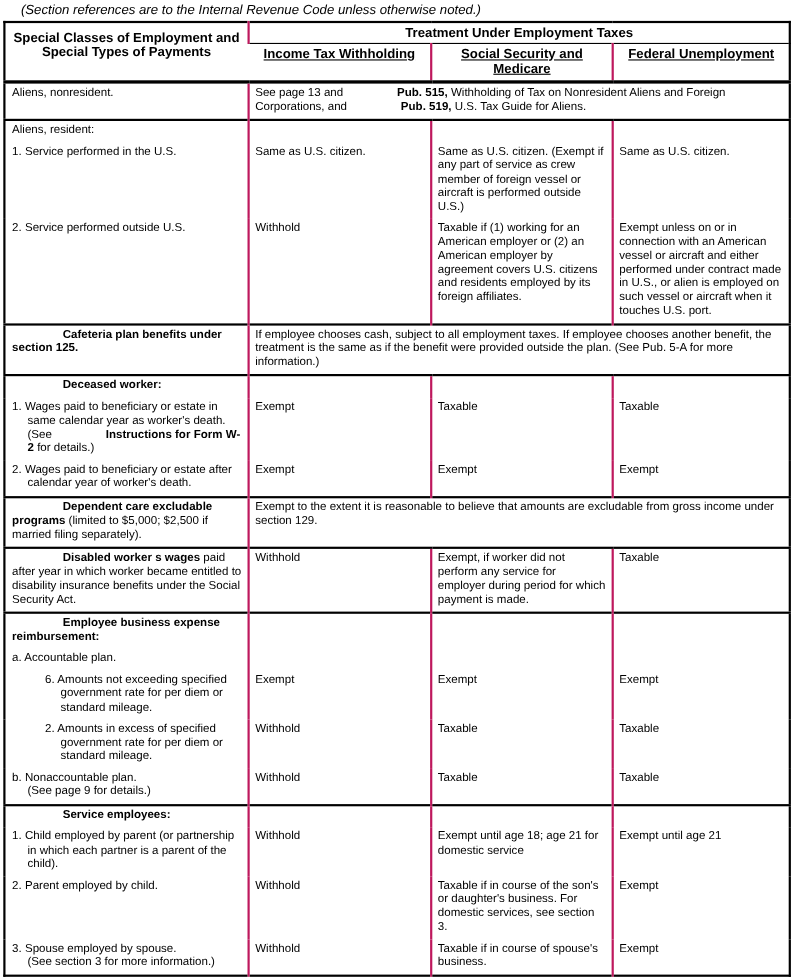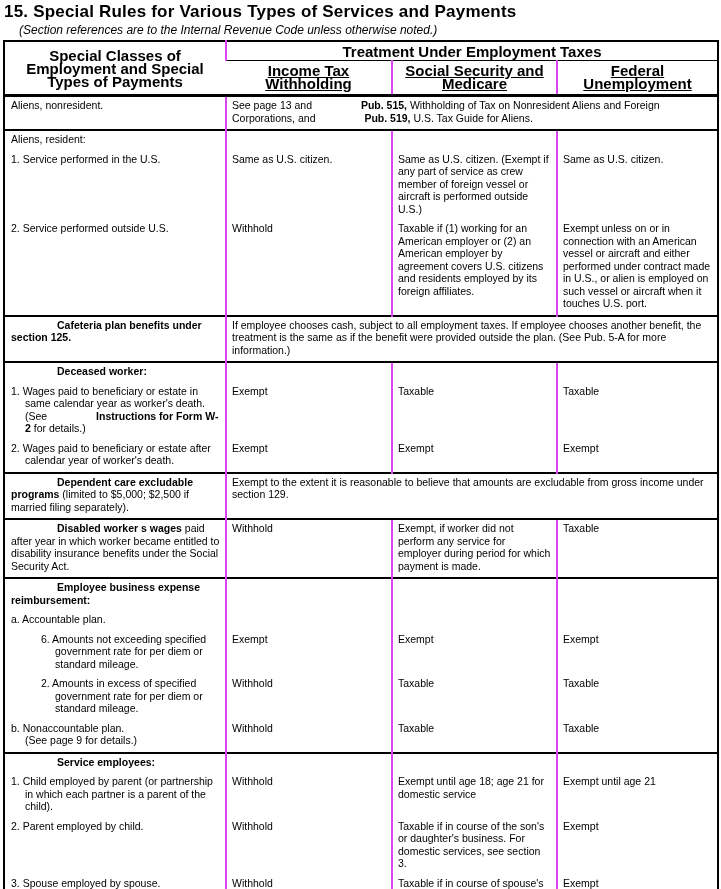--- a/index.html
+++ b/index.html
@@ -40,47 +40,46 @@
   col.c2 { width: 166px; }
   col.c3 { width: 165px; }
   col.c4 { width: 161px; }
 
   th, td {
     vertical-align: top;
     padding: 2px 5px 5px 5px;
     word-wrap: break-word;
   }
   
-  th + th, td + td { border-left: 2px solid #d946ef; }
+  th + th, td + td { border-left: 2px solid #be185d; }
 
   thead th {
     text-align: center;
     font-weight: bold;
-    font-size: 15px;
+    font-size: 12px;
     line-height: 13px;
     padding: 4px 6px;
   }
   th.corner { border-bottom: 3px solid #000; vertical-align: top; padding-top: 7px; }
   th.treatment-head { border-bottom: 1px solid #000; padding: 3px 4px 2px 4px; }
   th.sub-head { border-bottom: 3px solid #000; padding: 3px 4px 4px 4px; text-decoration: underline; }
 
   tbody tr.section-start td { border-top: 2px solid #000; }
 
   td.label { padding-left: 6px; }
   td.label.indent-list { padding-left: 20px; text-indent: -14px; }
   td.label.indent-sublist { padding-left: 50px; text-indent: -14px; }
   td.treatment { }
   td.span-cell { padding-right: 6px; }
   b { font-weight: bold; padding-left: 46px; }
 </style>
 </head>
 <body>
 
 <div class="page">
-  <div class="doc-title">15. Special Rules for Various Types of Services and Payments</div>
   <div class="doc-subtitle">(Section references are to the Internal Revenue Code unless otherwise noted.)</div>
 
   <table class="rules">
     <colgroup>
       <col class="c1">
         <col class="c2">
         <col class="c3">
         <col class="c4">
     </colgroup>
     <thead>

